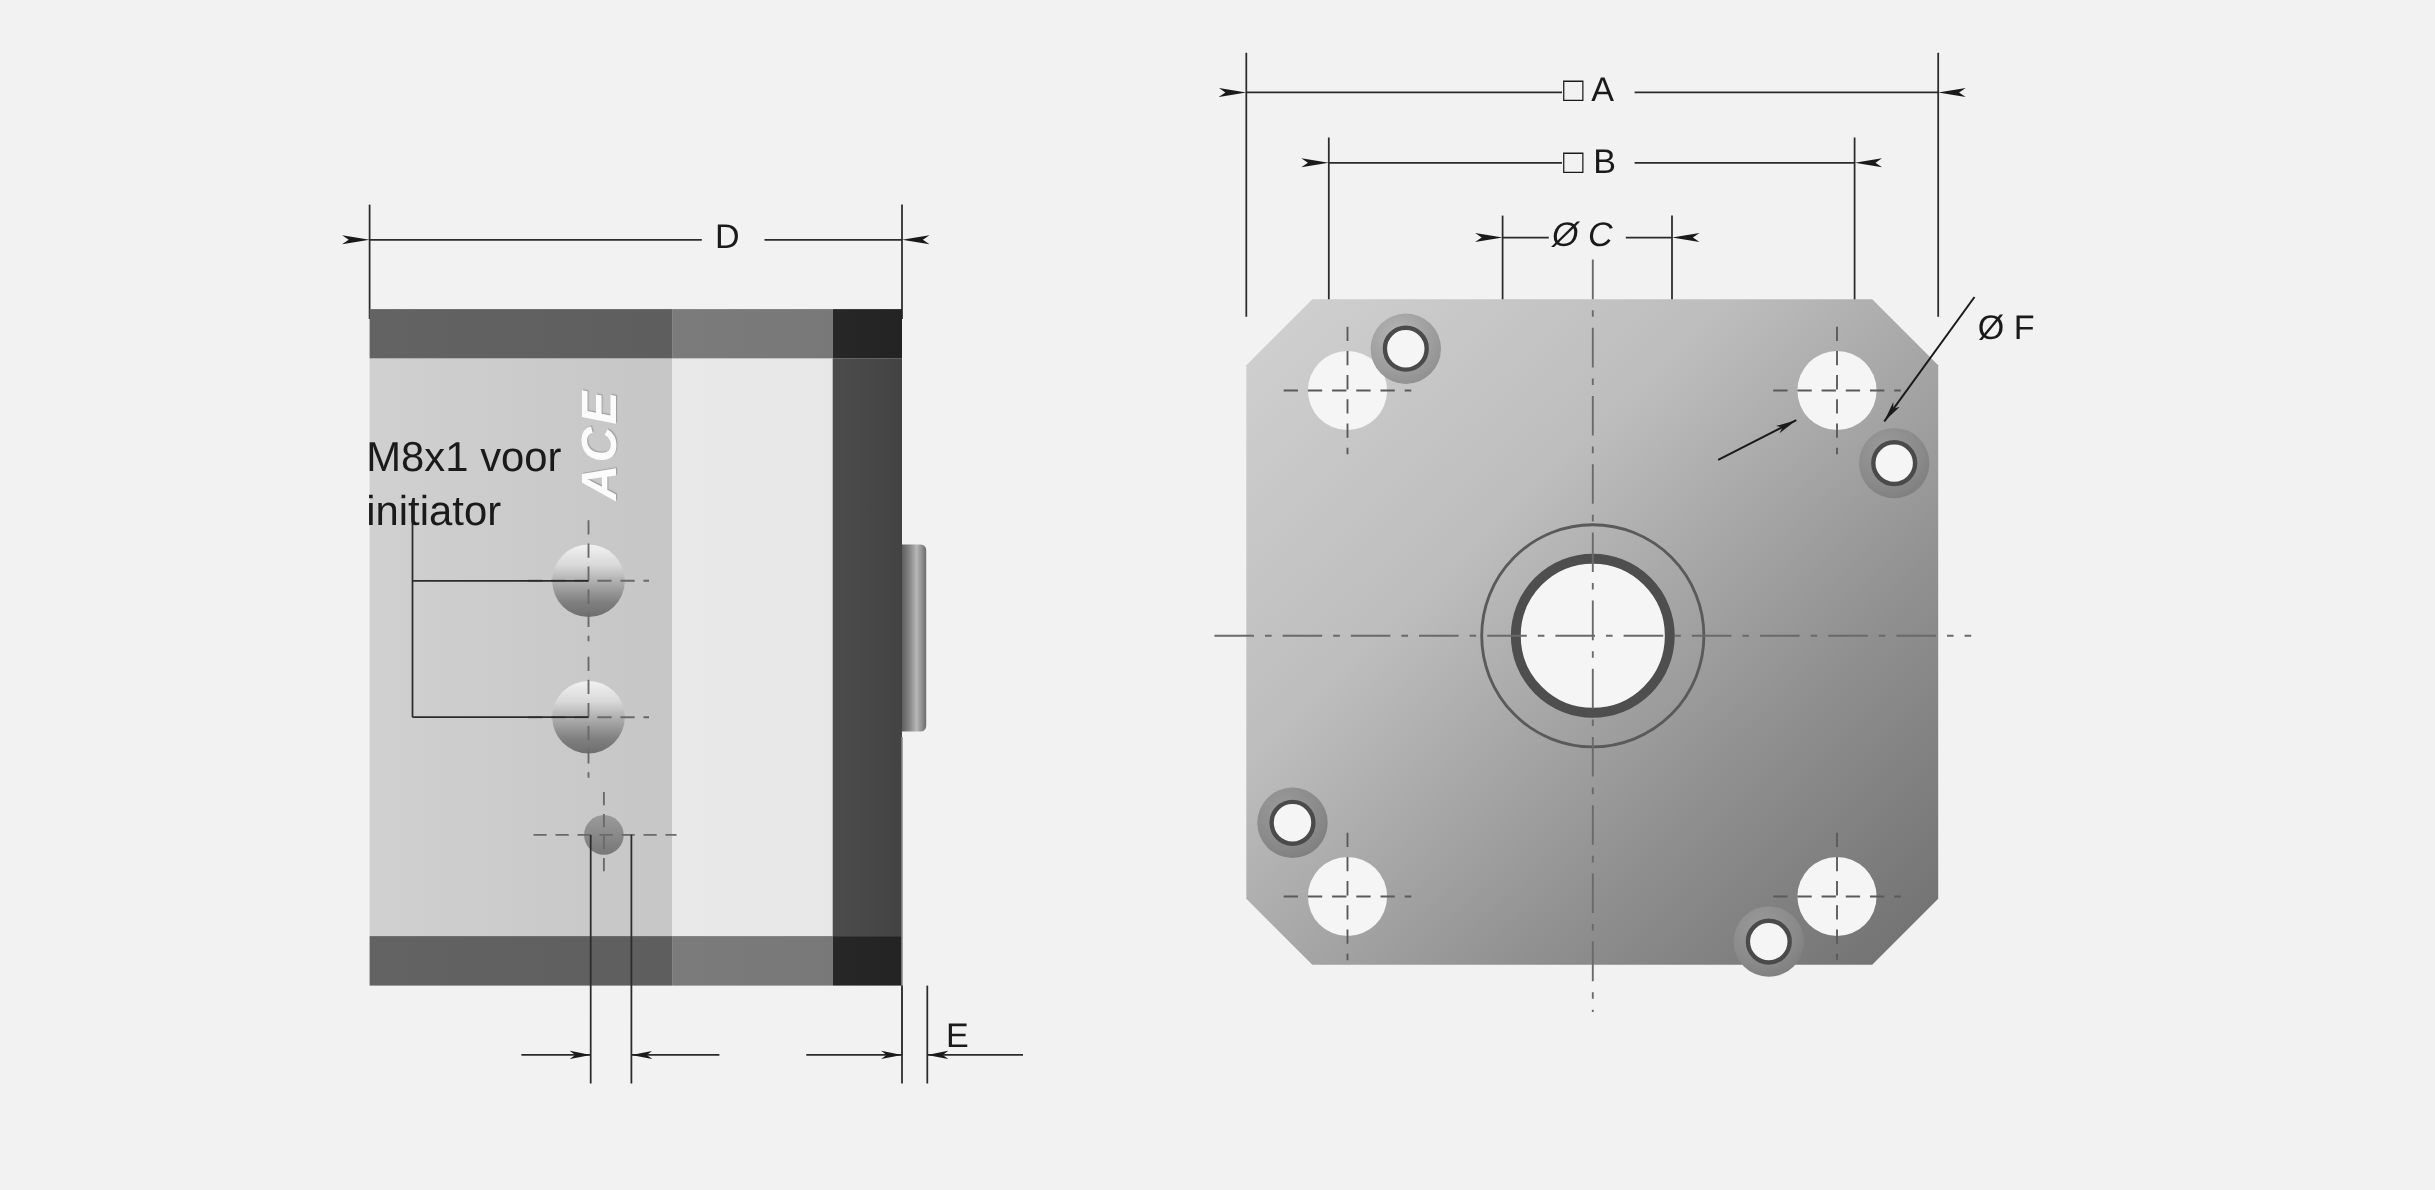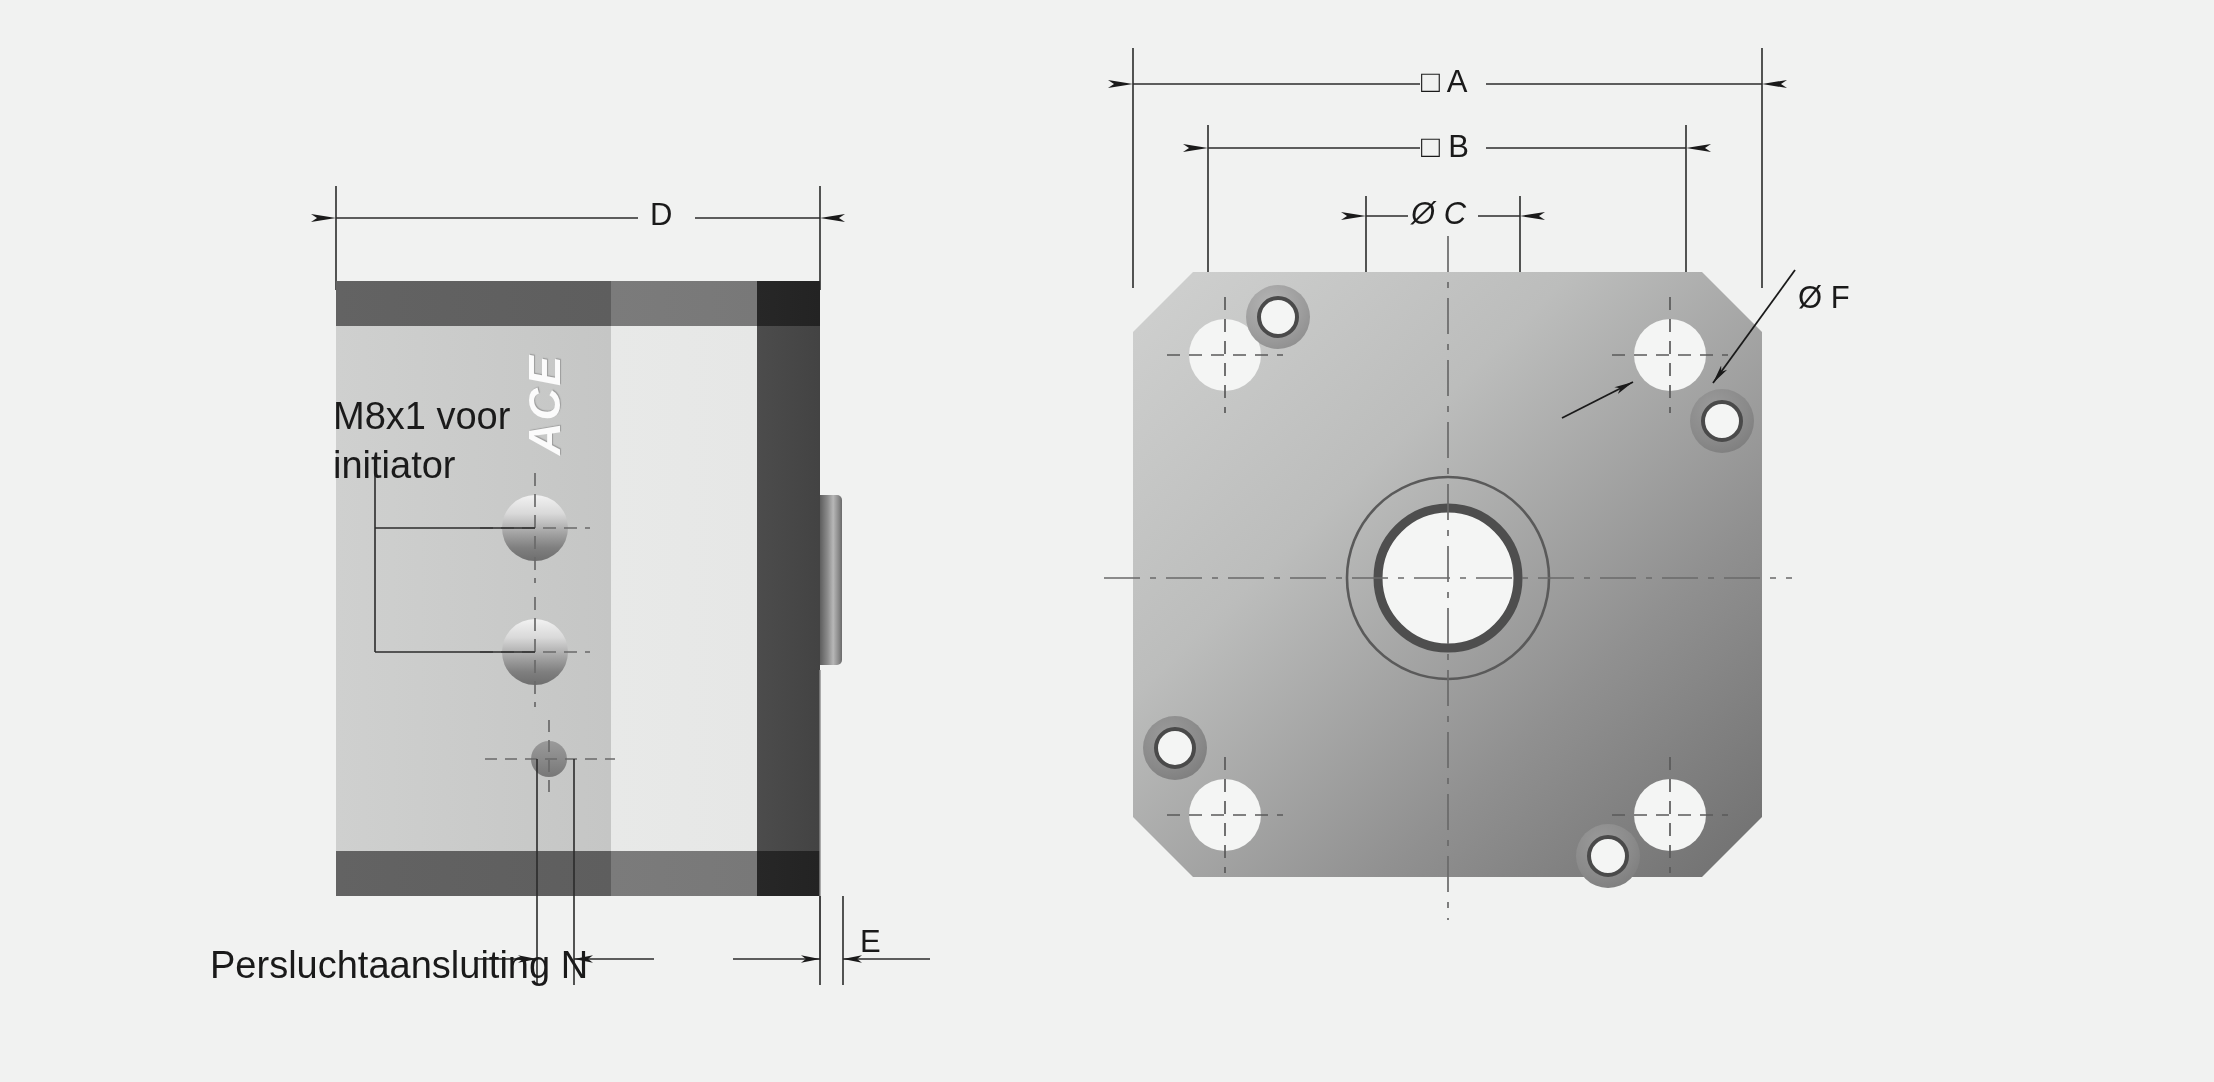--- a/index.html
+++ b/index.html
@@ -290,21 +290,20 @@
         <line x1="1562" y1="418" x2="1633" y2="382" marker-end="url(#arrSm)"></line>
       </g>
     </g>
   </svg>
 
   <div class="lbl lbl-dim" style="left:650px; top:196px;">D</div>
 
   <div class="lbl lbl-note" style="left:333px; top:393px;">M8x1 voor</div>
   <div class="lbl lbl-note" style="left:333px; top:431px;margin-top:11px;">initiator</div>
 
-  <div class="lbl lbl-note" style="left:210px; top:942px;">Persluchtaansluiting N</div>
 
   <div class="lbl lbl-dim" style="left:860px; top:923px;">E</div>
 
   <div class="lbl lbl-logo" style="left:517px; top:455px; transform: rotate(-90deg);">ACE</div>
 
   <div class="lbl lbl-dim" style="left:1421px; top:63px;">□ A</div>
 
   <div class="lbl lbl-dim" style="left:1421px; top:128px;">□ B</div>
 
   <div class="lbl lbl-dim" style="left:1411px; top:195px;font-style:italic;">Ø C</div>

